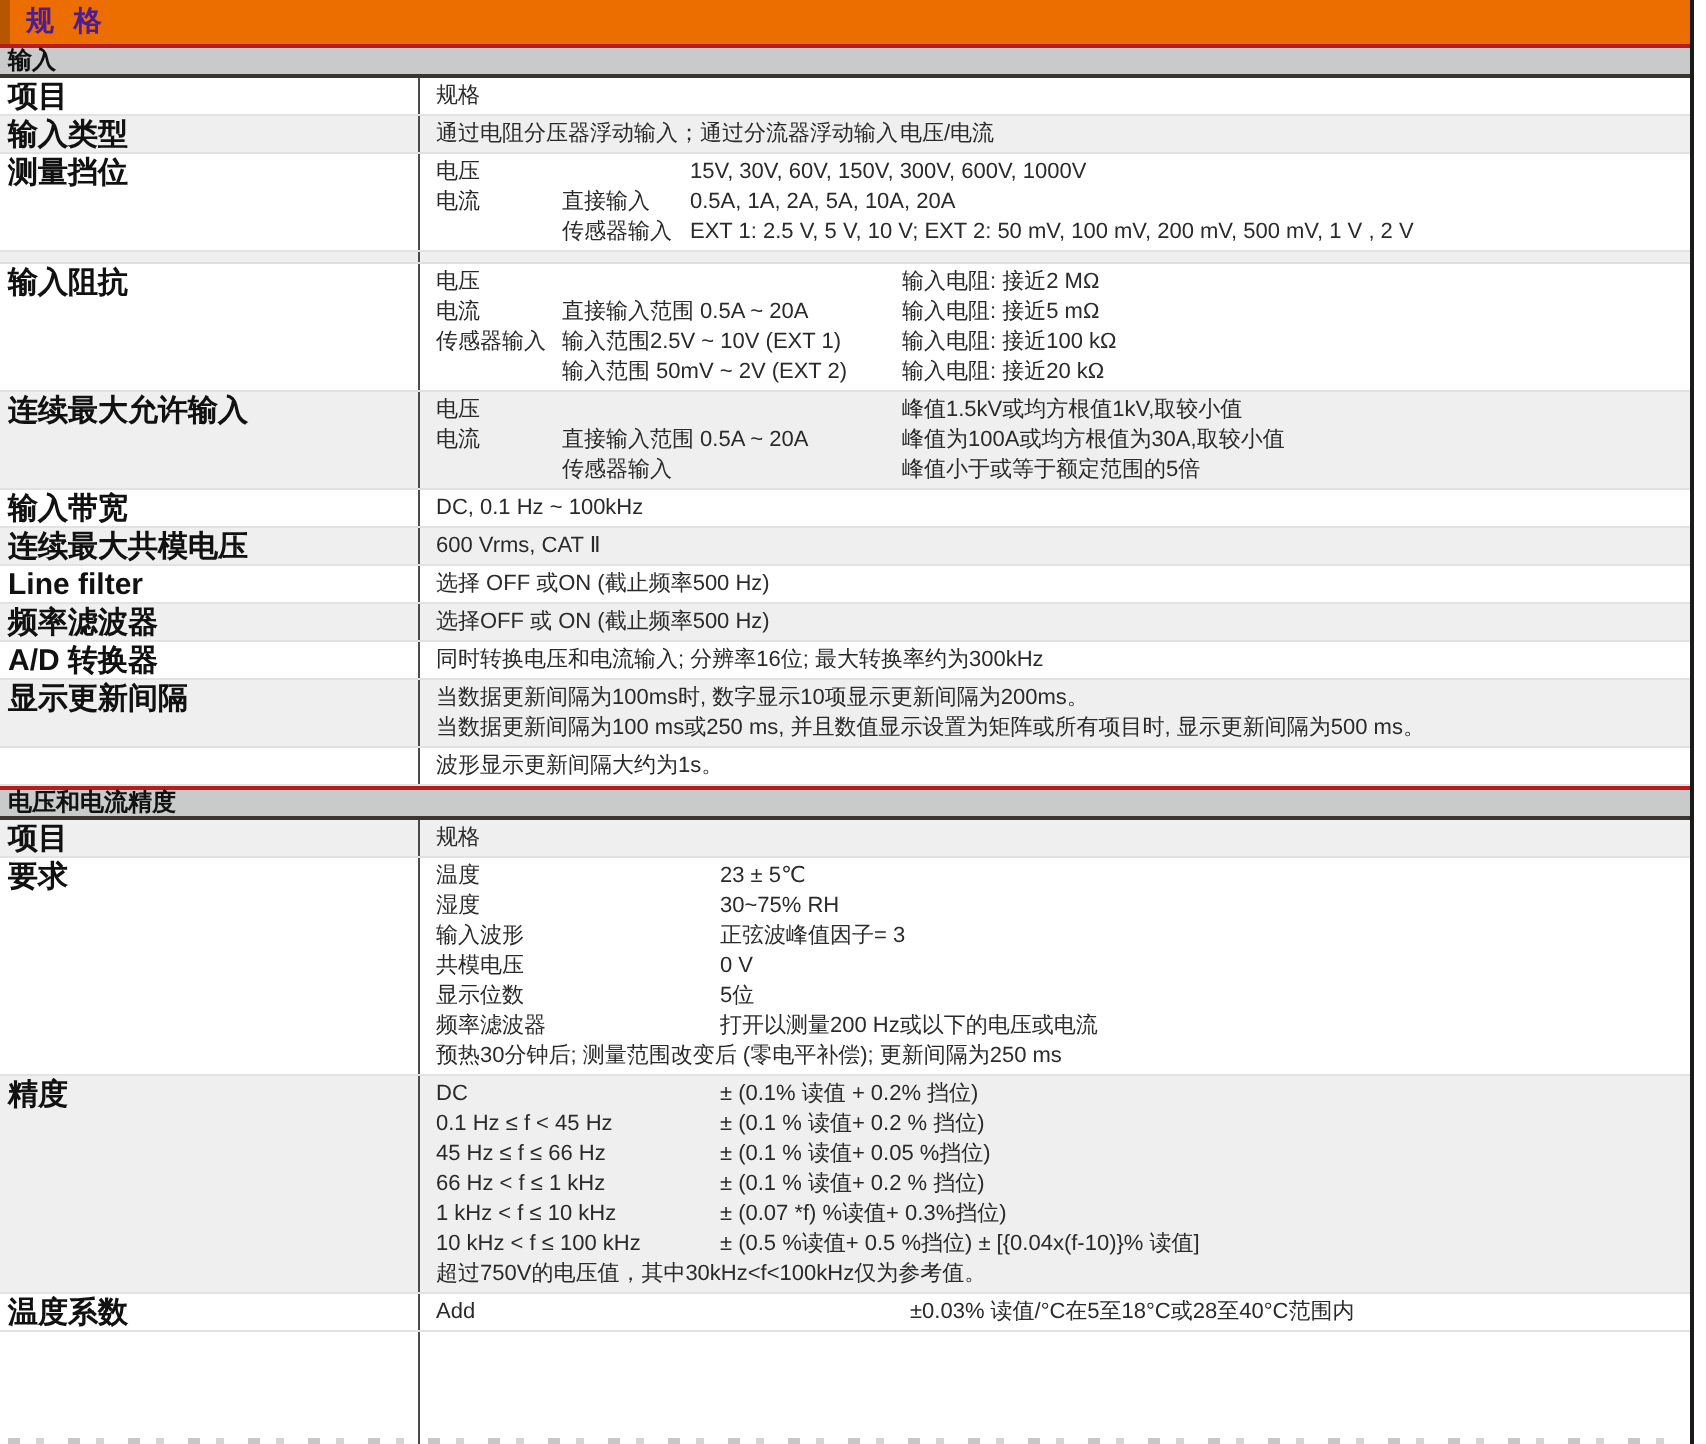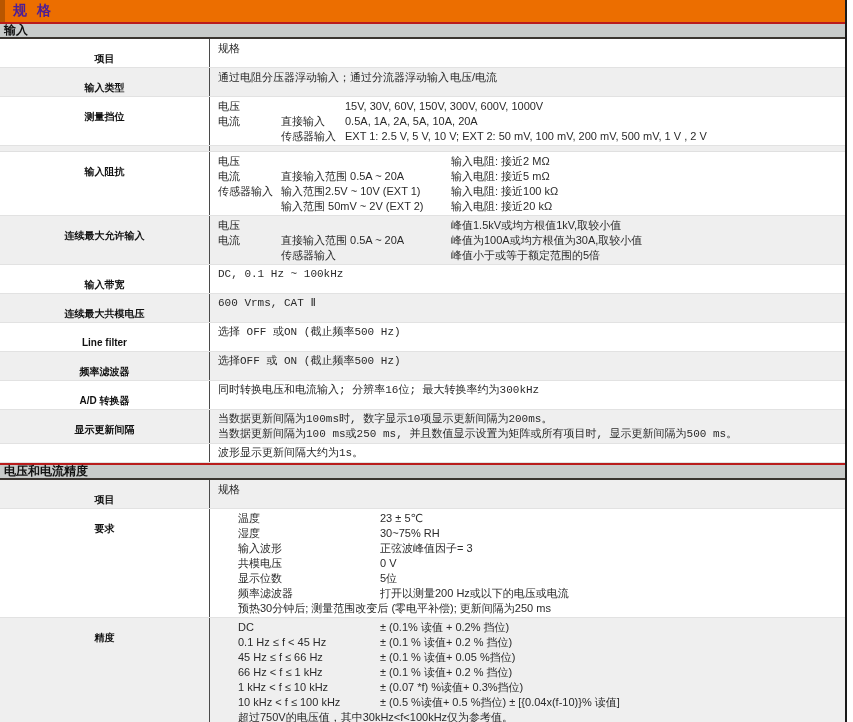--- a/index.html
+++ b/index.html
@@ -47,40 +47,39 @@
   
   .row {
     display:flex;
     align-items:stretch;
     border-bottom:1px solid #e2e2e2;
     flex:0 0 auto;
   }
   .row.shade { background:#EFEFEF; }
   .row .lbl {
     width:210px; flex:0 0 210px;
-    font-weight:bold; font-size:10px;
-    padding:12px 4px 1px 4px;
+    font-weight:bold; font-size:15px;
+    padding:2px 4px 1px 4px;
     line-height:15px;
     border-right:1.5px solid #4a4a4a;
     color:#111;
-    text-align:center;
   }
   .row .rcell {
     flex:1 1 auto;
     padding:2px 4px 1px 8px;
     font-size:11px; line-height:15px; color:#2a2a2a;
   }
   .line { display:grid; }
   .line > span { display:block; white-space:nowrap; overflow:hidden; }
   .cols-a { grid-template-columns:63px 64px 1fr; }
   .cols-b { grid-template-columns:63px 170px 1fr; }
   .cols-c { grid-template-columns:232px 1fr; }
-  .cols-d { grid-template-columns:142px 1fr;margin-left:20px; }
+  .cols-d { grid-template-columns:142px 1fr; }
   .cols-e { grid-template-columns:237px 1fr; }
-  .cols-f { grid-template-columns:1fr;font-family:Liberation Mono, monospace; }
+  .cols-f { grid-template-columns:1fr; }
   .line > span.span-all { grid-column:1 / -1; }
   .sliver { height:6px; background:#EFEFEF; border-bottom:1px solid #e0e0e0; flex:0 0 auto; }
   .sliver .d { width:210px; height:100%; border-right:1.5px solid #4a4a4a; }
   
   .partial {
     flex:1 1 auto; min-height:8px;
     position:relative; background:#fff; overflow:hidden;
   }
   .partial .ink {
     position:absolute; left:4px; right:2px; bottom:-1px; height:4px;

